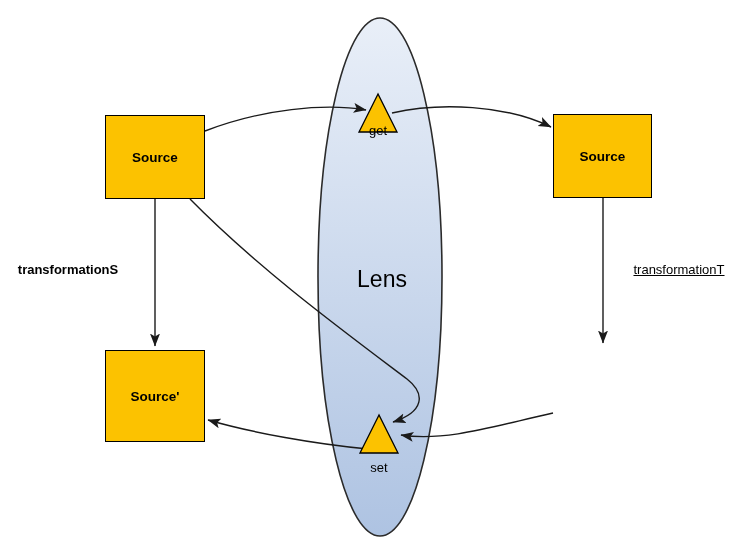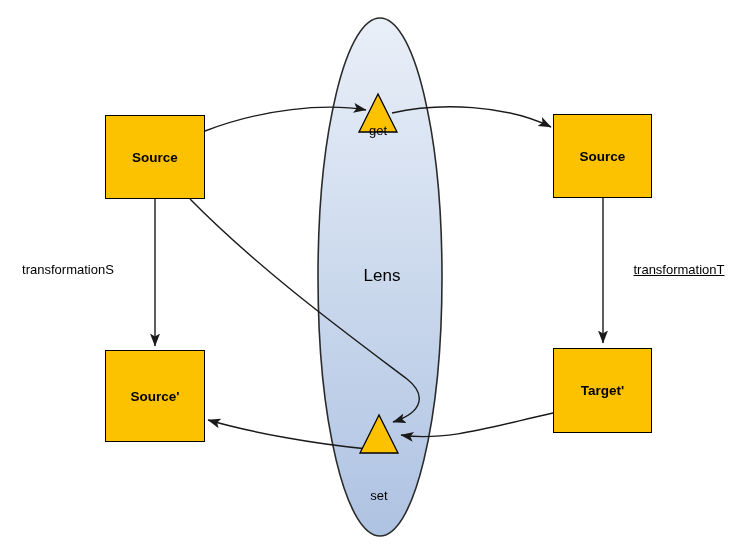--- a/index.html
+++ b/index.html
@@ -46,25 +46,25 @@
   .node-source-prime  { left: 105px; top: 350px; width: 100px; height: 92px; }
   .node-target-prime  { left: 553px; top: 348px; width: 99px;  height: 85px; }
   .free-label {
     position: absolute;
     font-size: 13px;
     color: var(--text, #000);
     text-align: center;
     z-index: 4;
     white-space: nowrap;
   }
-  .label-transformation-s { left: 16px;  top: 262px; width: 104px; }
+  .label-transformation-s { left: 16px;  top: 262px; width: 104px; font-weight: bold; }
   .label-transformation-t { left: 629px; top: 262px; width: 100px; text-decoration: underline; }
-  .label-lens { left: 330px; top: 266px; width: 104px; font-size: 17px; }
+  .label-lens { left: 330px; top: 266px; width: 104px; font-size: 23px; }
   .label-get  { left: 348px; top: 87px;  width: 60px; margin-top: 36px; }
-  .label-set  { left: 349px; top: 460px; width: 60px; margin-top: 28px; }
+  .label-set  { left: 349px; top: 460px; width: 60px; }
   .lens-ellipse {
     stroke: var(--lens-border, #2b2b2b);
     stroke-width: 1.6;
   }
   .tri {
     fill: var(--node-fill, #fcc200);
     stroke: var(--node-border, #000);
     stroke-width: 1.3;
   }
   .edge {
@@ -102,21 +102,20 @@
     <path class="edge" d="M 553 413 C 498 425 447 442 401 435" marker-end="url(#arrowHead)"></path>
     <path class="edge" d="M 368 449 C 315 444 253 433 208 420" marker-end="url(#arrowHead)"></path>
 
     <polygon class="tri" points="378,94 359,132 397,132"></polygon>
     <polygon class="tri" points="379,415 360,453 398,453"></polygon>
   </svg>
 
   <div class="node node-source">Source</div>
   <div class="node node-target">Source</div>
   <div class="node node-source-prime">Source'</div>
-  <div class="node node-target-prime">Target'</div>
 
   <div class="free-label label-lens">Lens</div>
   <div class="free-label label-get">get</div>
   <div class="free-label label-set">set</div>
   <div class="free-label label-transformation-s">transformationS</div>
   <div class="free-label label-transformation-t">transformationT</div>
 
 </div>
 
 </body></html>

